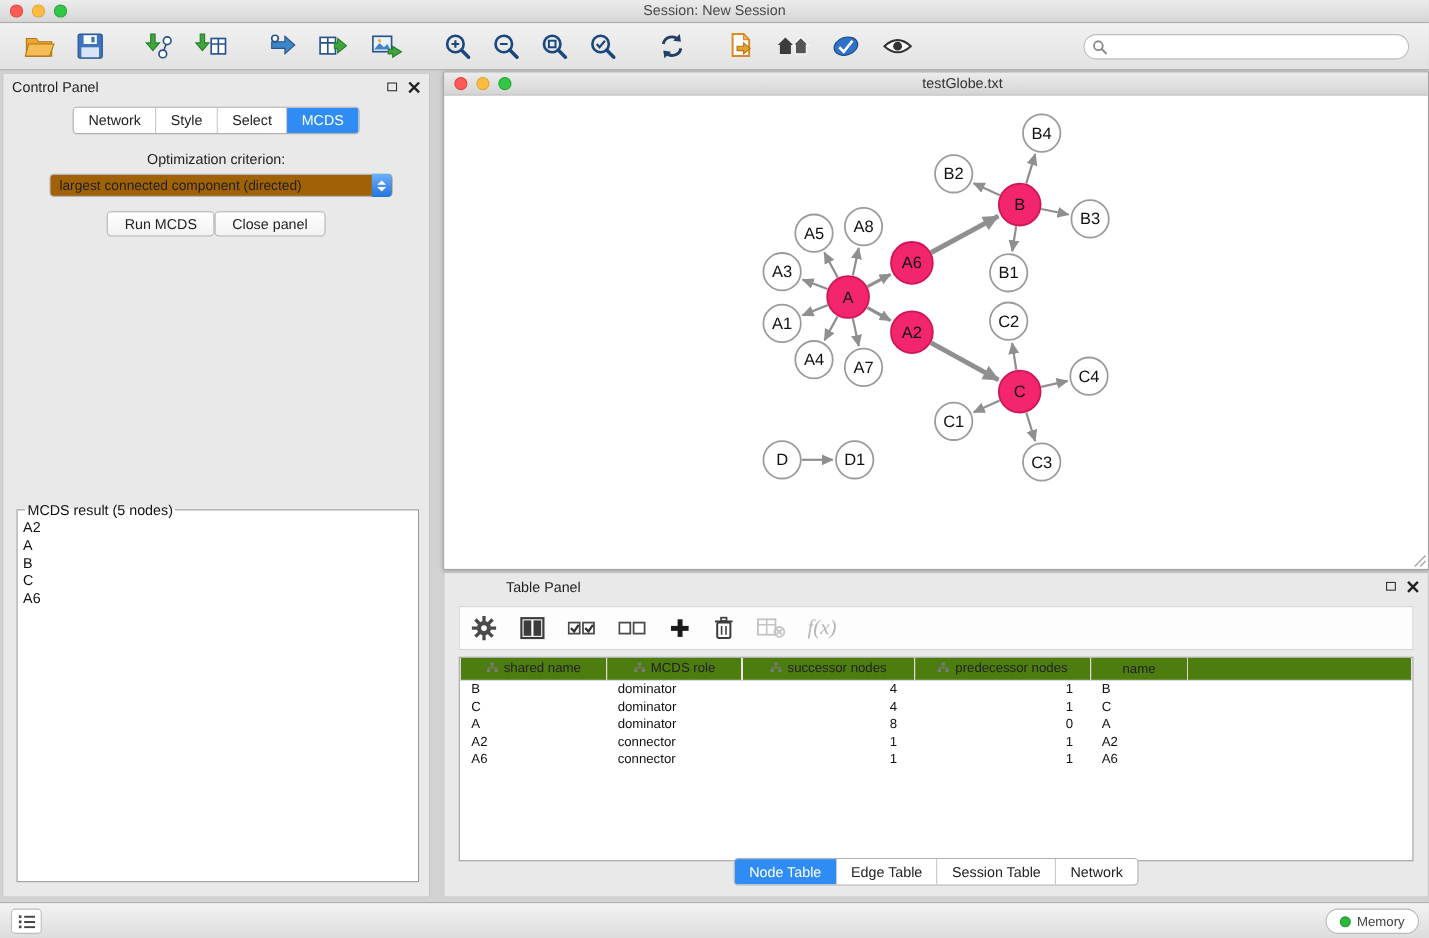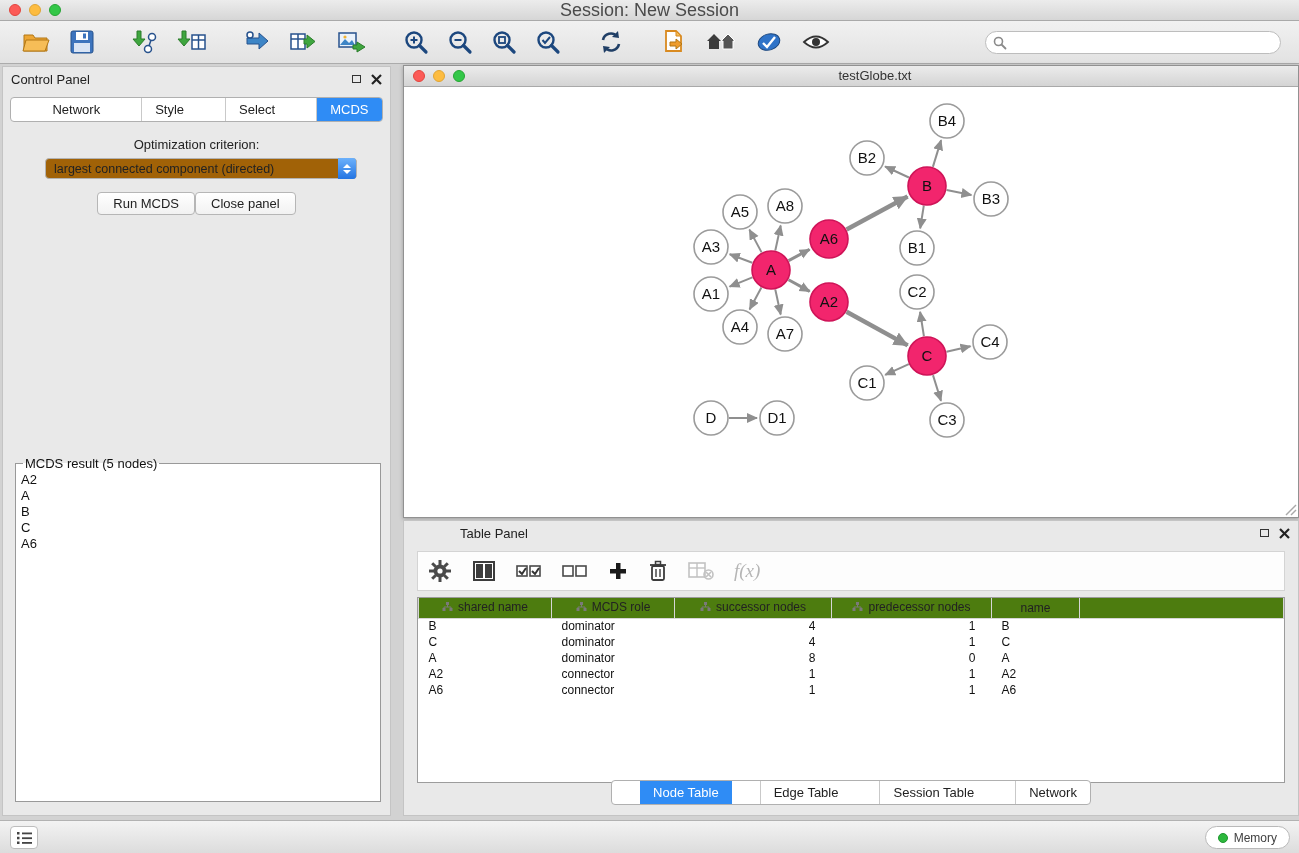--- a/index.html
+++ b/index.html
@@ -7,41 +7,41 @@
   body { font-family:"Liberation Sans", sans-serif; background:#d2d2d2; position:relative; font-size:13px; color:#222; }
 
   
   .titlebar { position:absolute; left:0; top:0; width:1299px; height:21px;
     background:linear-gradient(#ececec,#d6d6d6); border-bottom:1px solid #a9a9a9; }
   .traffic { position:absolute; left:9px; top:4px; display:flex; gap:8px; }
   .light { width:12px; height:12px; border-radius:50%; }
   .light.red    { background:#fc5b57; border:1px solid #e2453e; }
   .light.yellow { background:#fdbc40; border:1px solid #e0a534; }
   .light.green  { background:#33c748; border:1px solid #26a534; }
-  .titlebar .title-text { text-align:center; line-height:20px; font-size:18px; color:#4a4a4a; }
+  .titlebar .title-text { text-align:center; line-height:20px; font-size:13px; color:#4a4a4a; }
 
   
   .toolbar { position:absolute; left:0; top:21px; width:1299px; height:43px;
     background:linear-gradient(#f1f1f1,#e2e2e2); border-bottom:1px solid #ababab;
     display:flex; align-items:center; padding:0 12px; }
   .tb-btn { background:none; border:none; padding:2px; margin:0 7px; cursor:default; display:flex; align-items:center; }
   .tb-gap { width:18px; }
   .search-wrap { margin-left:auto; margin-right:6px; position:relative; }
   .search-input { width:296px; height:23px; border:1px solid #bdbdbd; border-radius:12px;
     background:#fff; padding:0 8px 0 24px; font-size:12px; outline:none; }
   .search-glyph { position:absolute; left:8px; top:5px; }
 
   
   .control-panel { position:absolute; left:2px; top:66px; width:389px; height:750px;
     background:#e9e9e9; border:1px solid #c4c4c4; }
   .panel-header { height:24px; display:flex; align-items:center; padding:0 8px; font-size:13px; color:#222; }
   .panel-header .pbtns { margin-left:auto; display:flex; align-items:center; gap:10px; }
   .float-box { width:9px; height:8px; border:1.5px solid #333; display:inline-block; }
   .seg { display:inline-flex; border:1px solid #b0b0b0; border-radius:4px; background:#fff; overflow:hidden; }
-  .seg > div { padding:4px 13px; font-size:13px; color:#222; border-left:1px solid #c9c9c9; white-space:nowrap;margin-left:28px; }
+  .seg > div { padding:4px 13px; font-size:13px; color:#222; border-left:1px solid #c9c9c9; white-space:nowrap; }
   .seg > div:first-child { border-left:none; }
   .seg > div.active { background:#2f8cf5; color:#fff; }
   .cp-tabs { position:absolute; left:0; top:30px; width:100%; text-align:center; }
   .opt-label { position:absolute; top:70px; width:100%; text-align:center; font-size:13px; }
   .dropdown { position:absolute; left:42px; top:91px; width:312px; height:21px; background:#a16207;
     border:1px solid #b3b3b3; border-radius:4px; display:flex; align-items:center; }
   .dropdown .dd-text { flex:1; font-size:12.5px; padding-left:8px; white-space:nowrap; overflow:hidden; }
   .dd-stepper { width:18px; height:21px; border-radius:0 3px 3px 0;
     background:linear-gradient(#6cb1fb,#2374e2); display:flex; flex-direction:column; align-items:center; justify-content:center; gap:2px; }
   .dd-stepper .up { width:0;height:0;border-left:4px solid transparent;border-right:4px solid transparent;border-bottom:4px solid #fff; }

